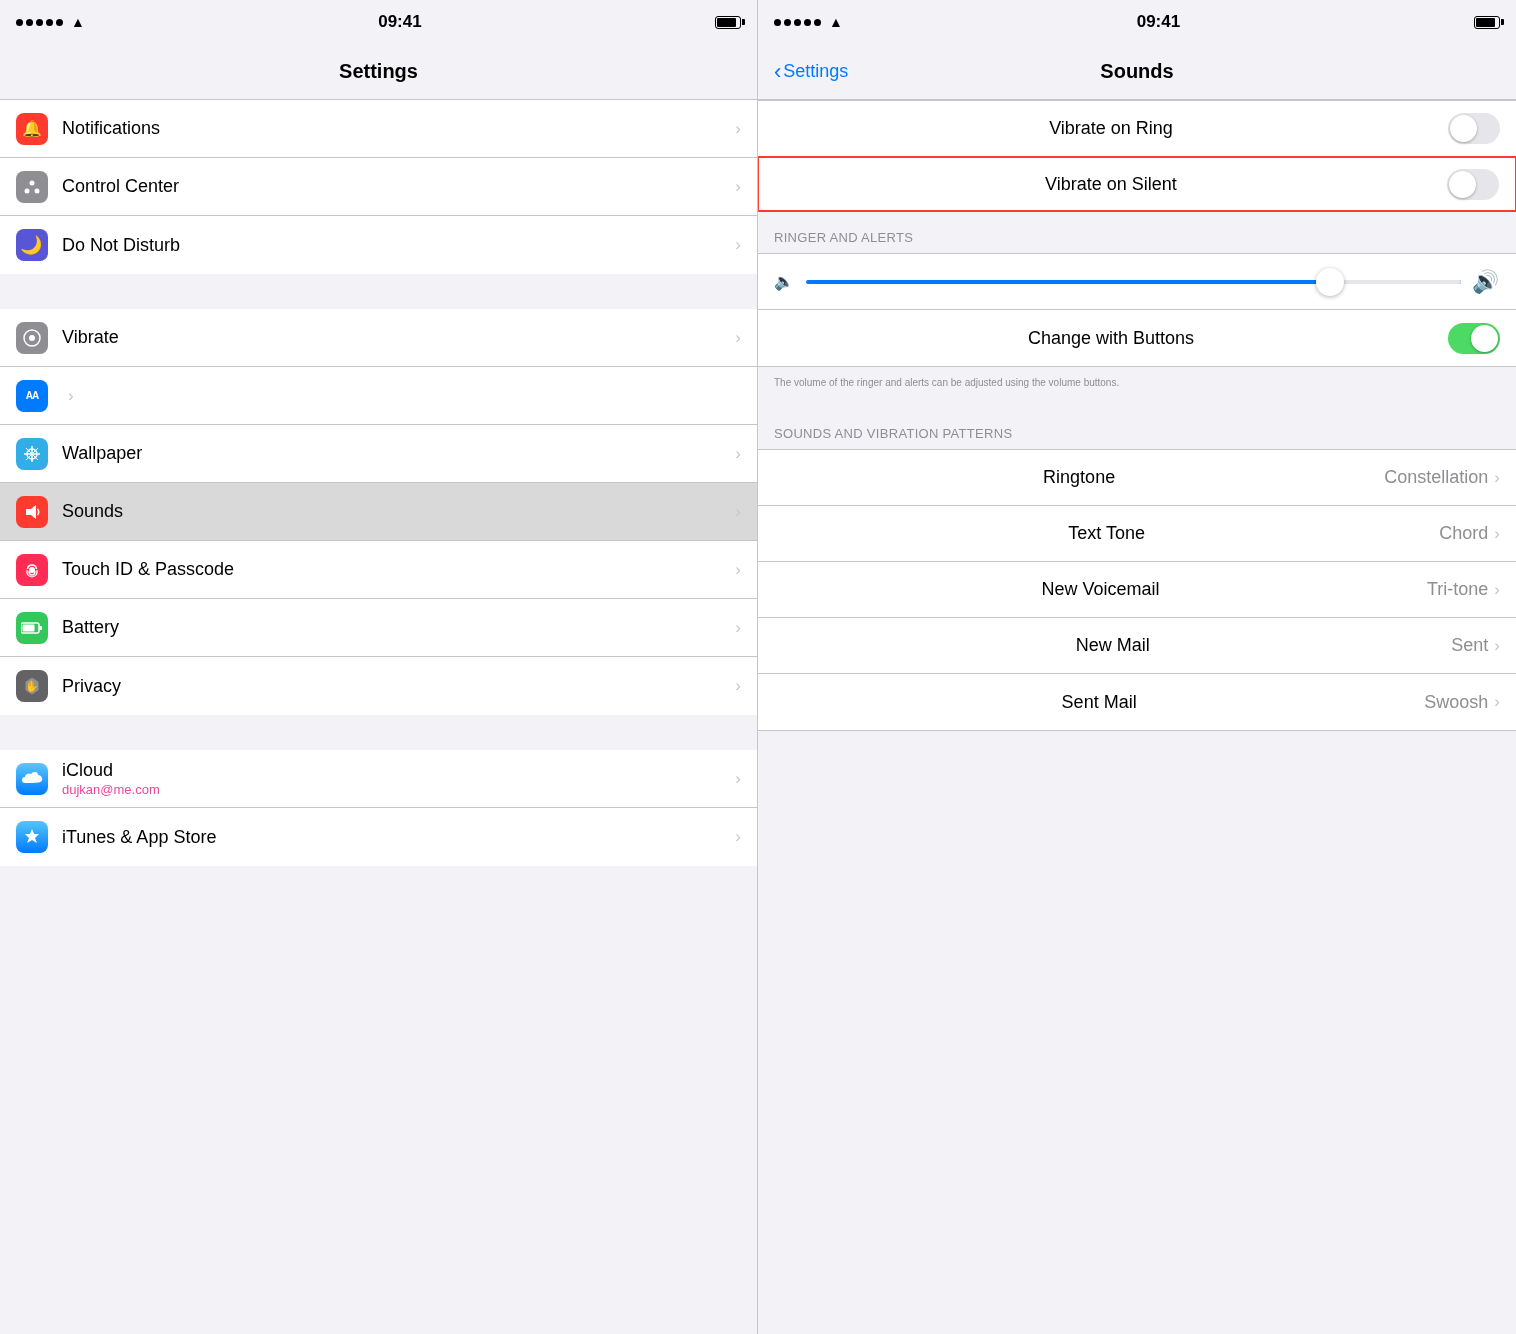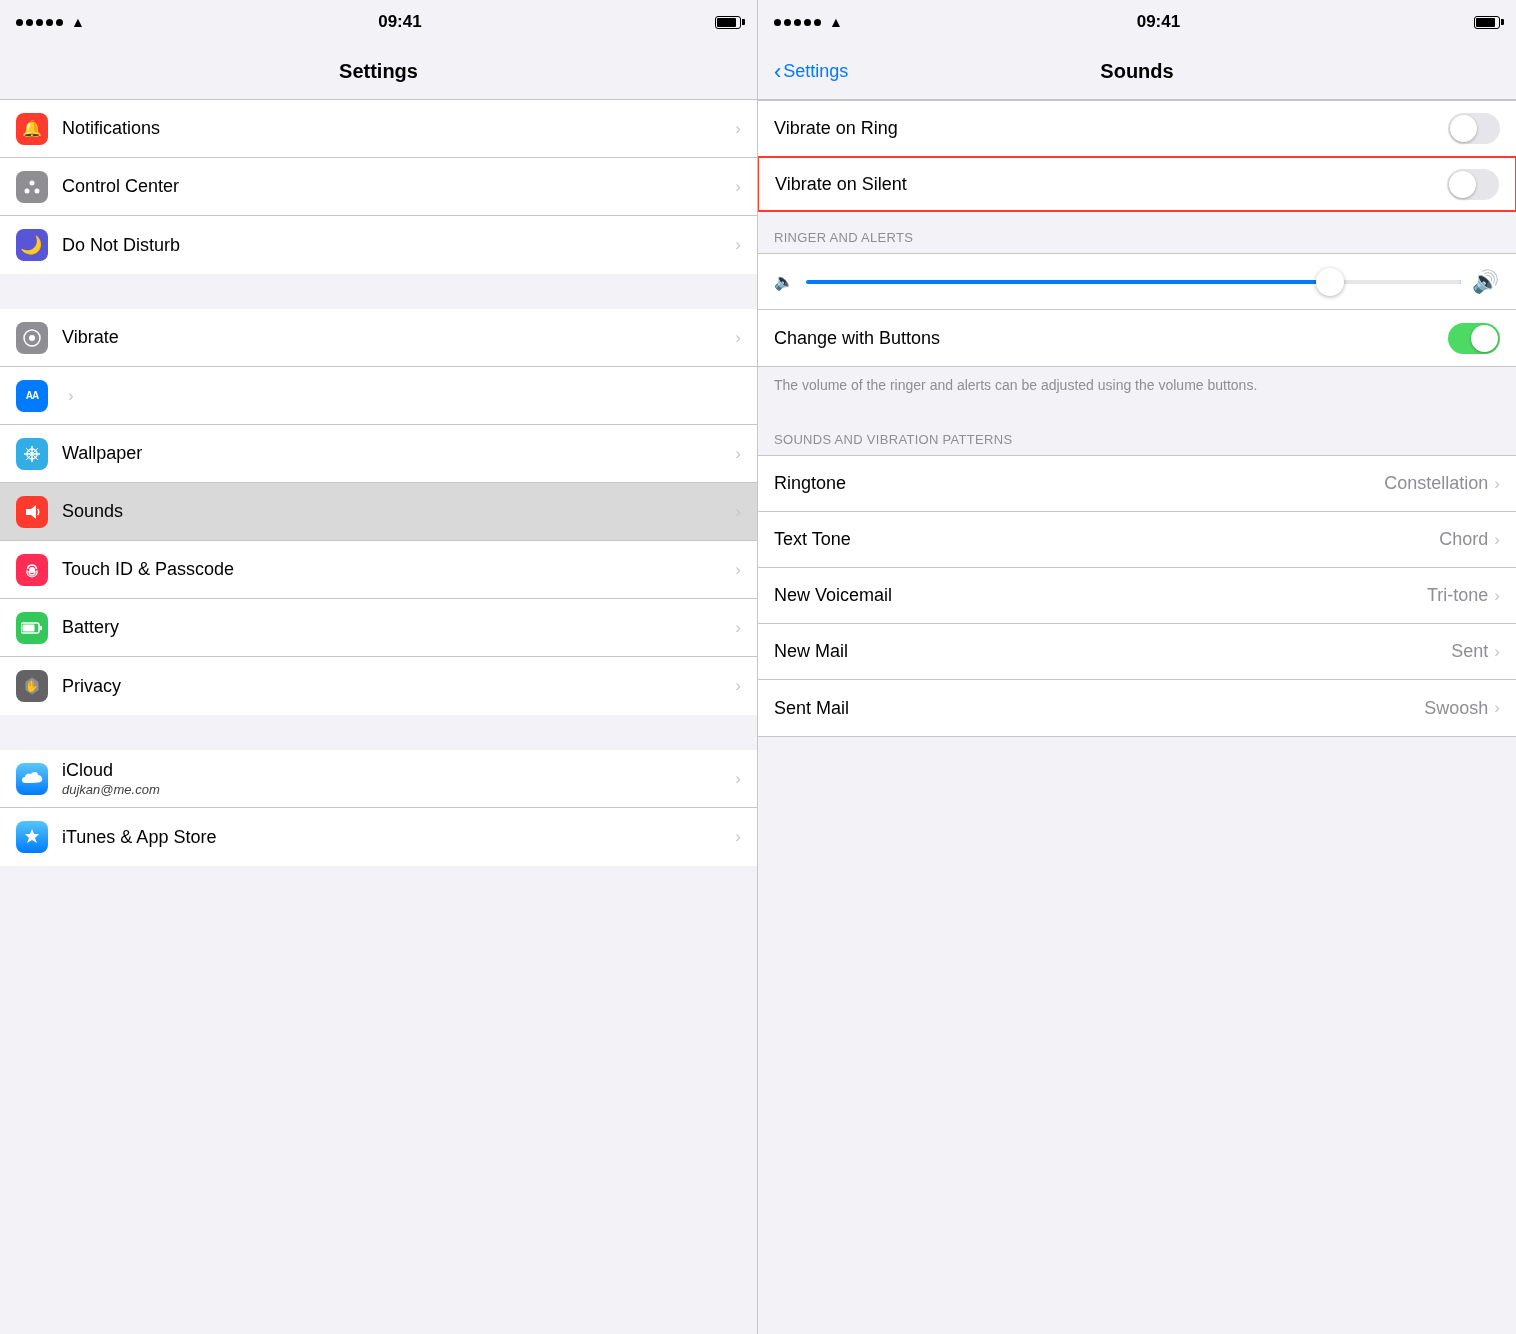--- a/index.html
+++ b/index.html
@@ -110,23 +110,22 @@
 
     .row-text-container { flex: 1; }
     .row-label {
       font-size: 18px;
       color: #000;
       font-weight: 400;
       text-align: right;
     }
     .row-sublabel {
       font-size: 13px;
-      color: #404040;
+      color: #ec4899;
       margin-top: 1px;
-      font-style: italic;
     }
     .row-chevron {
       color: #c7c7cc;
       font-size: 17px;
       margin-left: 6px;
     }
 
     
     .right-panel {
       width: 758px;
@@ -191,20 +190,21 @@
       font-weight: 400;
       letter-spacing: 0.3px;
       text-transform: uppercase;
     }
 
     
     .sounds-group {
       background: #0f766e;
       border-top: 0.5px solid #c6c6c8;
       border-bottom: 0.5px solid #c6c6c8;
+      text-align: center;
     }
 
     .sounds-row {
       display: flex;
       align-items: center;
       height: 56px;
       padding: 0 16px;
       background: #fff;
       border-bottom: 0.5px solid #c6c6c8;
       position: relative;
@@ -271,21 +271,21 @@
       right: calc(20% - 14px);
       width: 28px; height: 28px;
       border-radius: 50%;
       background: #fff;
       box-shadow: 0 1px 4px rgba(0,0,0,0.3);
     }
 
     
     .info-text {
       padding: 8px 16px 18px 16px;
-      font-size: 14px;
+      font-size: 10px;
       color: #8e8e93;
       line-height: 1.5;
     }
 
     
     .pattern-row {
       display: flex;
       align-items: center;
       height: 56px;
       padding: 0 16px;

